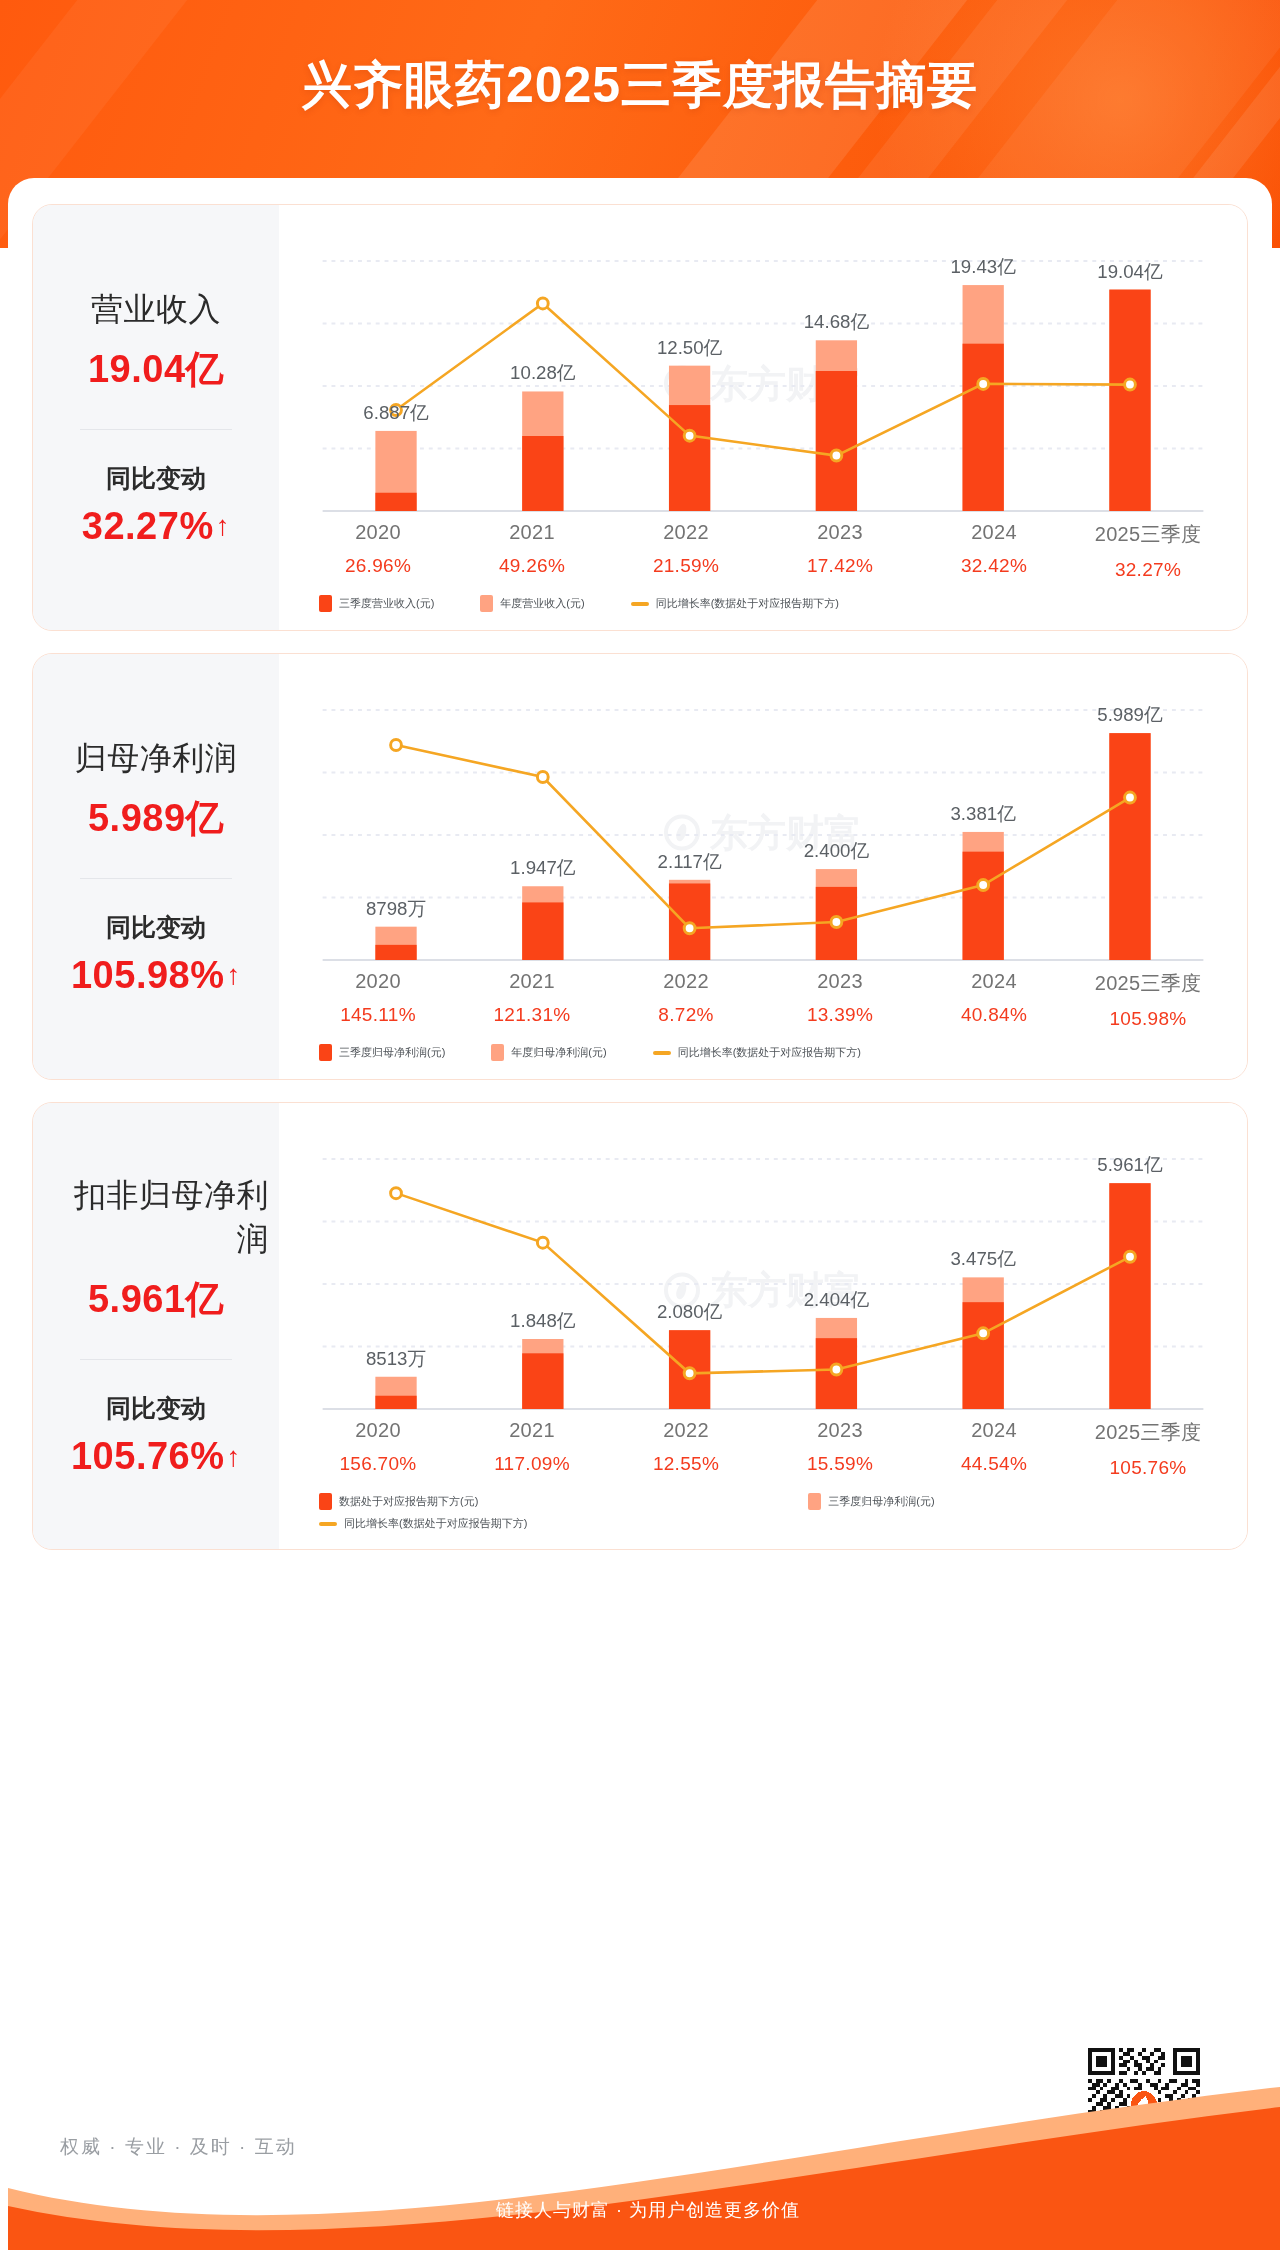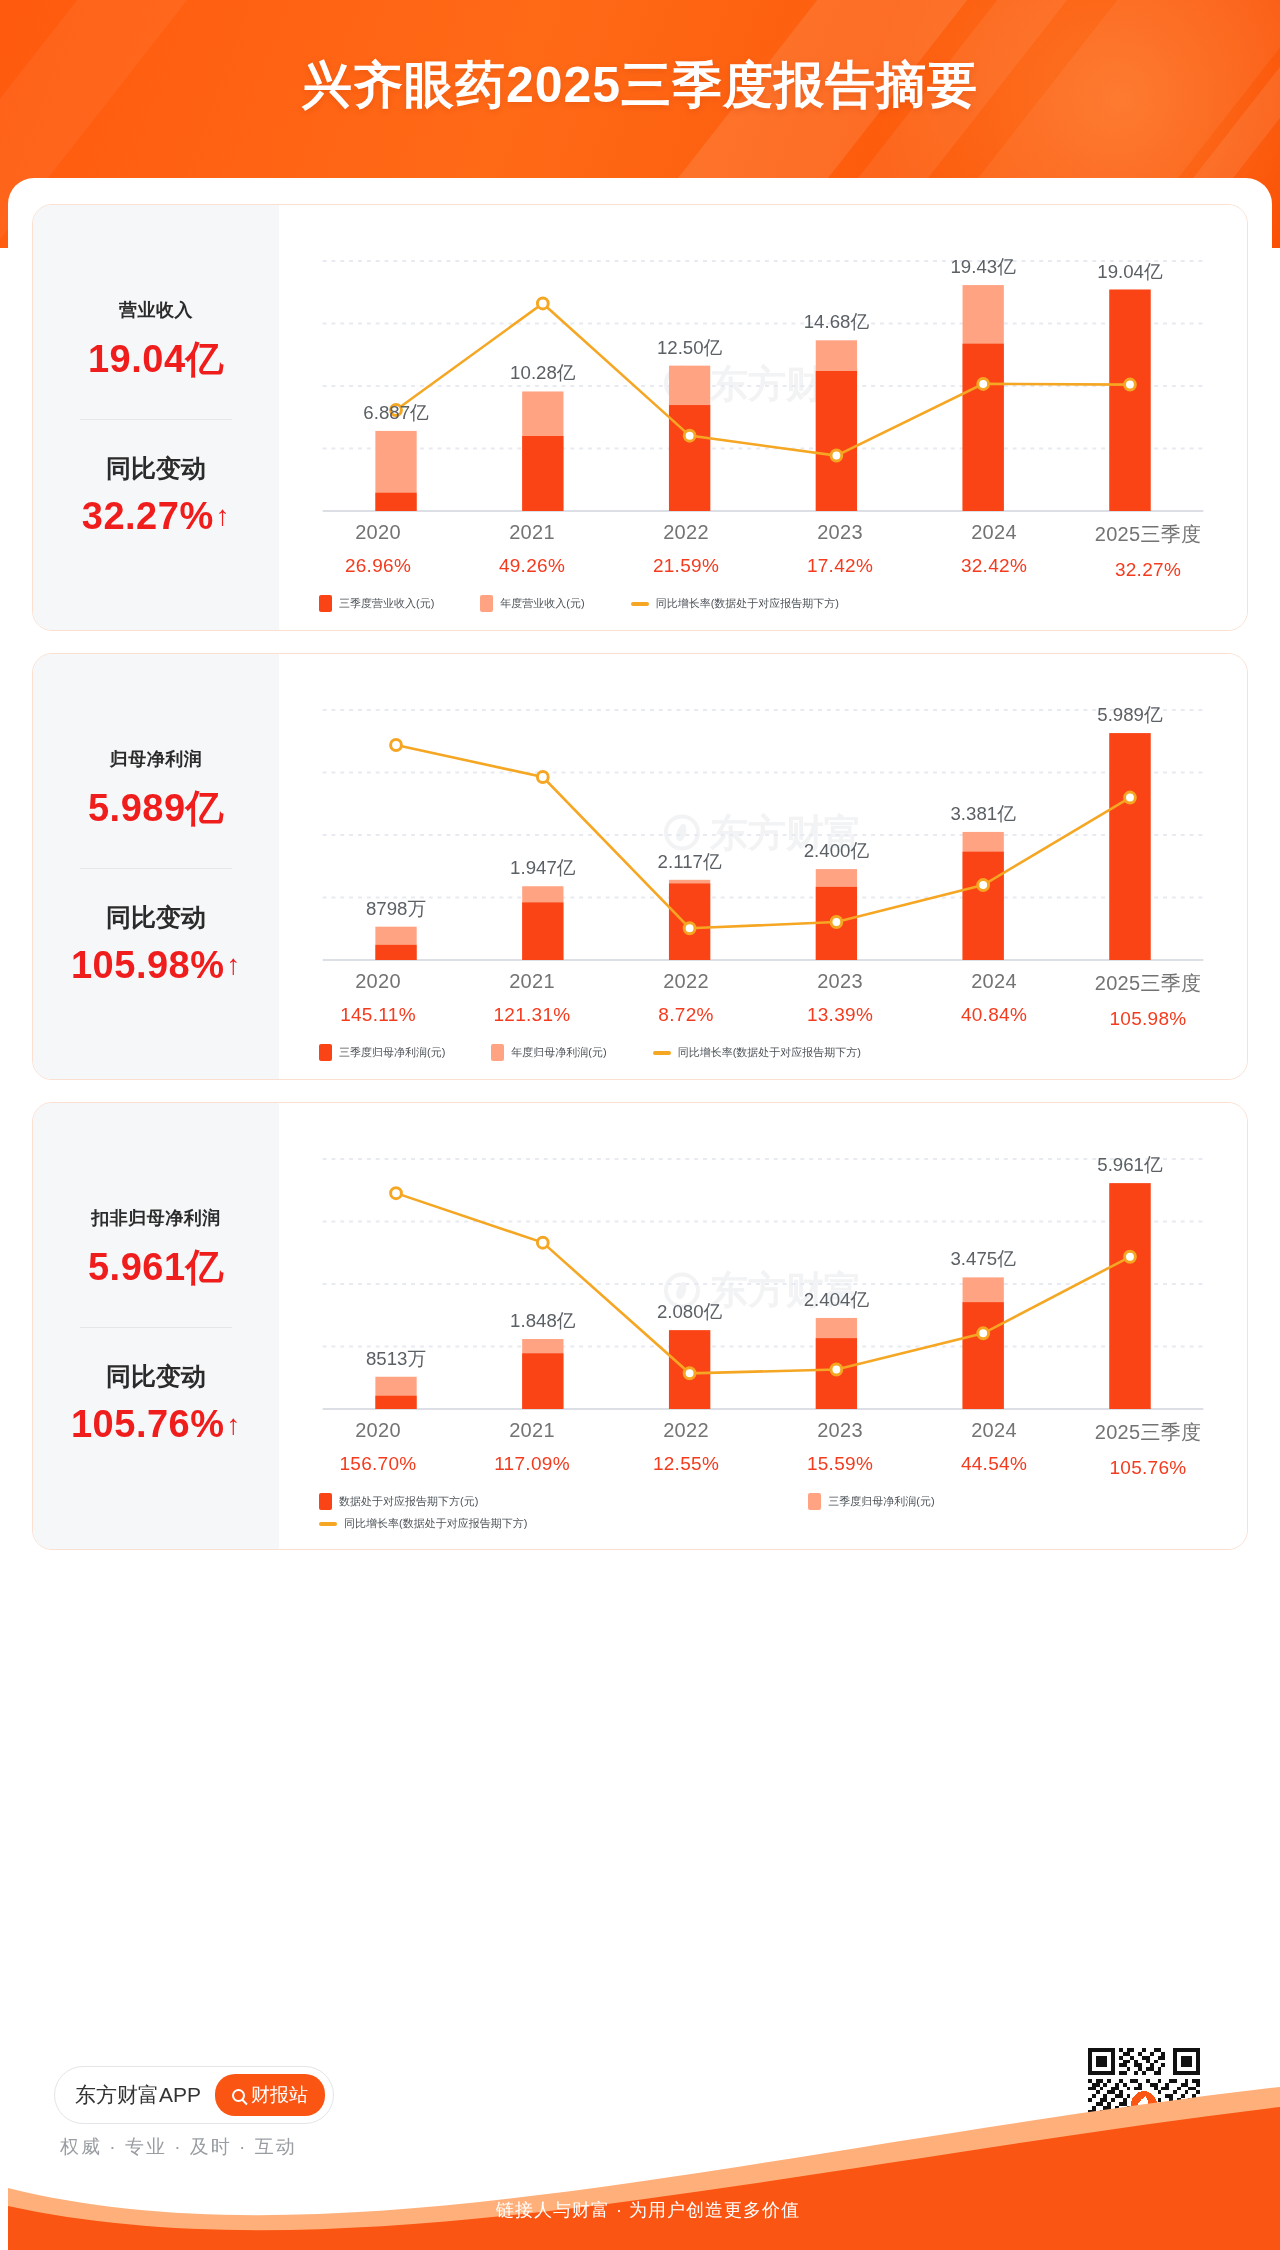--- a/index.html
+++ b/index.html
@@ -50,21 +50,21 @@
   
   .card {
     background:#fafbfc; border:1px solid #fbe0d2; border-radius:20px;
     display:flex; margin-bottom:22px; overflow:hidden;
   }
   .card-left {
     width:246px; flex:0 0 246px; background:#f6f7f9;
     display:flex; flex-direction:column; align-items:center;
     justify-content:center; padding:28px 10px;
   }
-  .kpi-label { font-size:18px; font-weight:bold; color:#2b2b2b; letter-spacing:.5px;text-align:right;}
+  .kpi-label { font-size:32px; font-weight:normal; color:#2b2b2b; letter-spacing:.5px;text-align:right;}
   .kpi-value { font-size:38px; font-weight:bold; color:#f01d1d; margin-top:12px; letter-spacing:.5px;}
   .kpi-div { width:152px; height:1px; background:#e4e6ea; margin:34px 0 32px 0;}
   .kpi-label2 { font-size:25px; font-weight:bold; color:#2b2b2b;}
   .kpi-value2 {
     font-size:38px; font-weight:bold; color:#f01d1d; margin-top:10px;
     display:flex; align-items:center; justify-content:center; letter-spacing:.5px;
   }
   .up-arrow { font-size:28px; margin-left:2px; line-height:1; }
 
   .card-right { flex:1; position:relative; background:#fff; padding:14px 22px 12px 22px; }
@@ -394,27 +394,20 @@
        <span>同比增长率(数据处于对应报告期下方)</span>
      </div>
           </div>
     </div>
       </div>
     </div>
 </div>
 
 <div class="footer-area">
 
-  <div class="app-pill">
-    <span class="app-name">东方财富APP</span>
-    <span class="app-btn">
-      <span class="mag"></span>
-      <span>财报站</span>
-    </span>
-  </div>
   <div class="app-tag">权威 · 专业 · 及时 · 互动</div>
 
   <div class="qr-wrap">
     <div class="qr">
       <svg viewBox="0 0 29 29" width="112" height="112" shape-rendering="crispEdges">
         <rect width="29" height="29" fill="#fff"></rect>
         <g fill="#111">
           <rect x="0" y="0" width="7" height="1"></rect>
             <rect x="0" y="6" width="7" height="1"></rect>
           <rect x="0" y="0" width="1" height="7"></rect>

